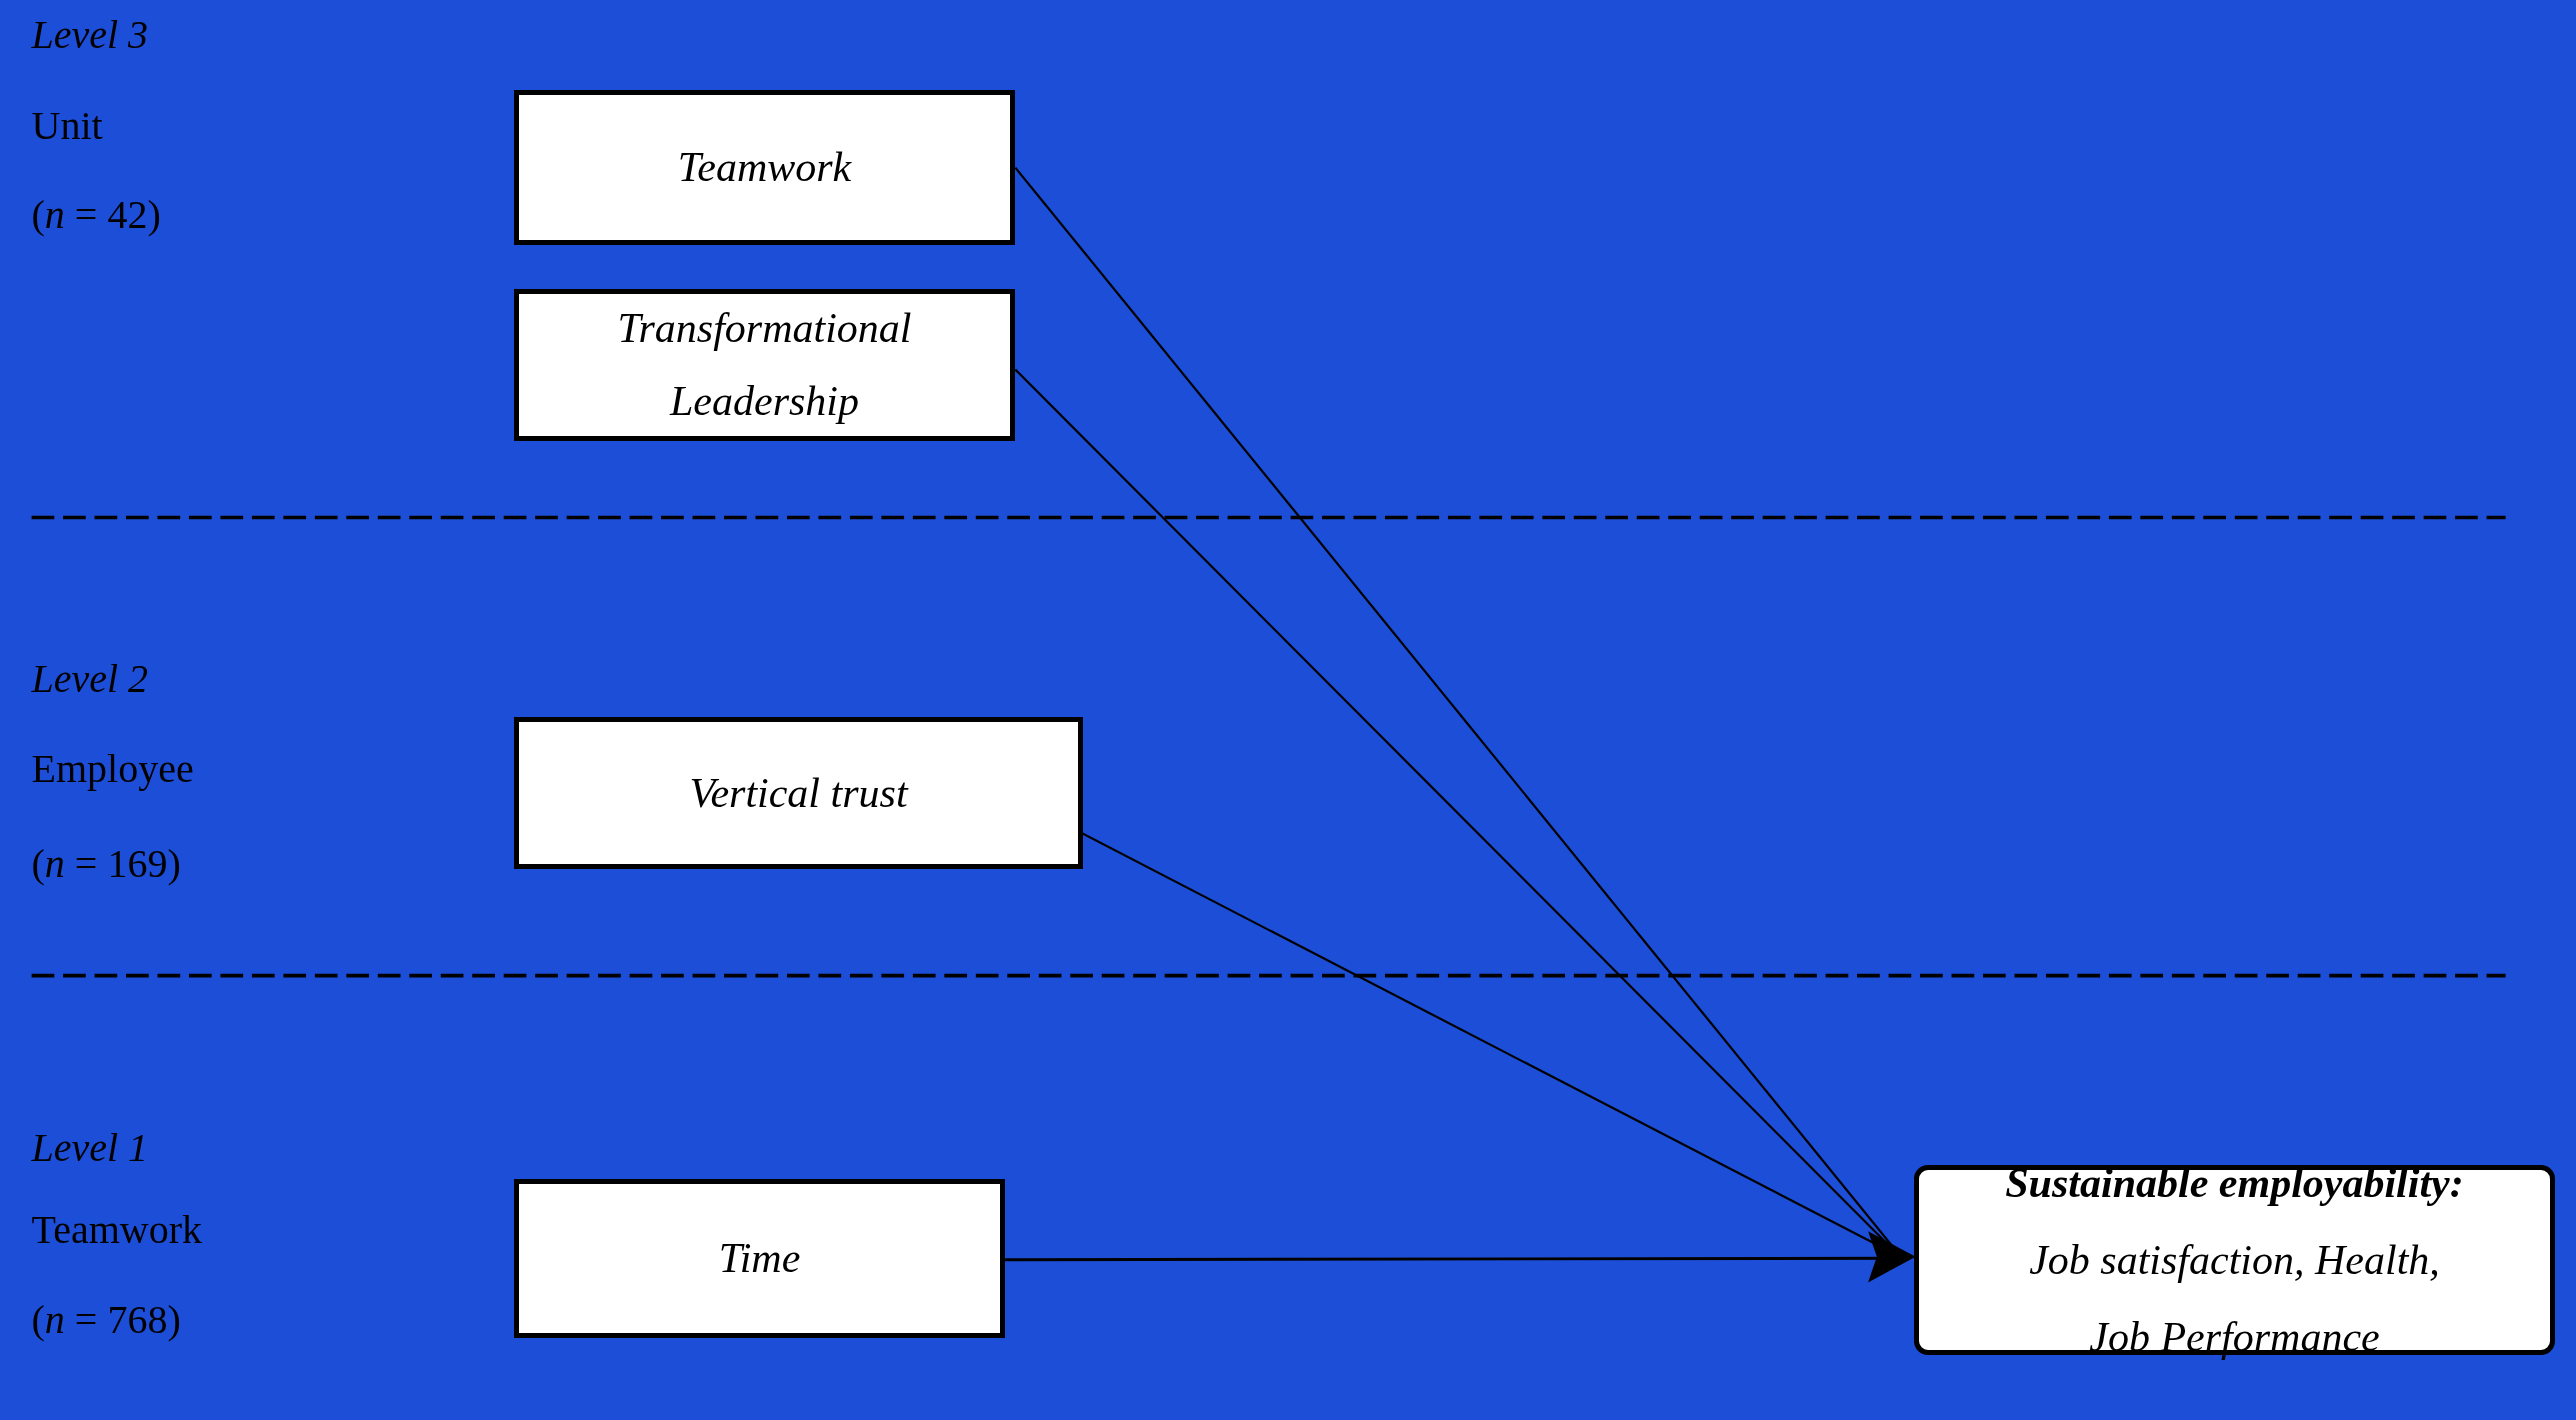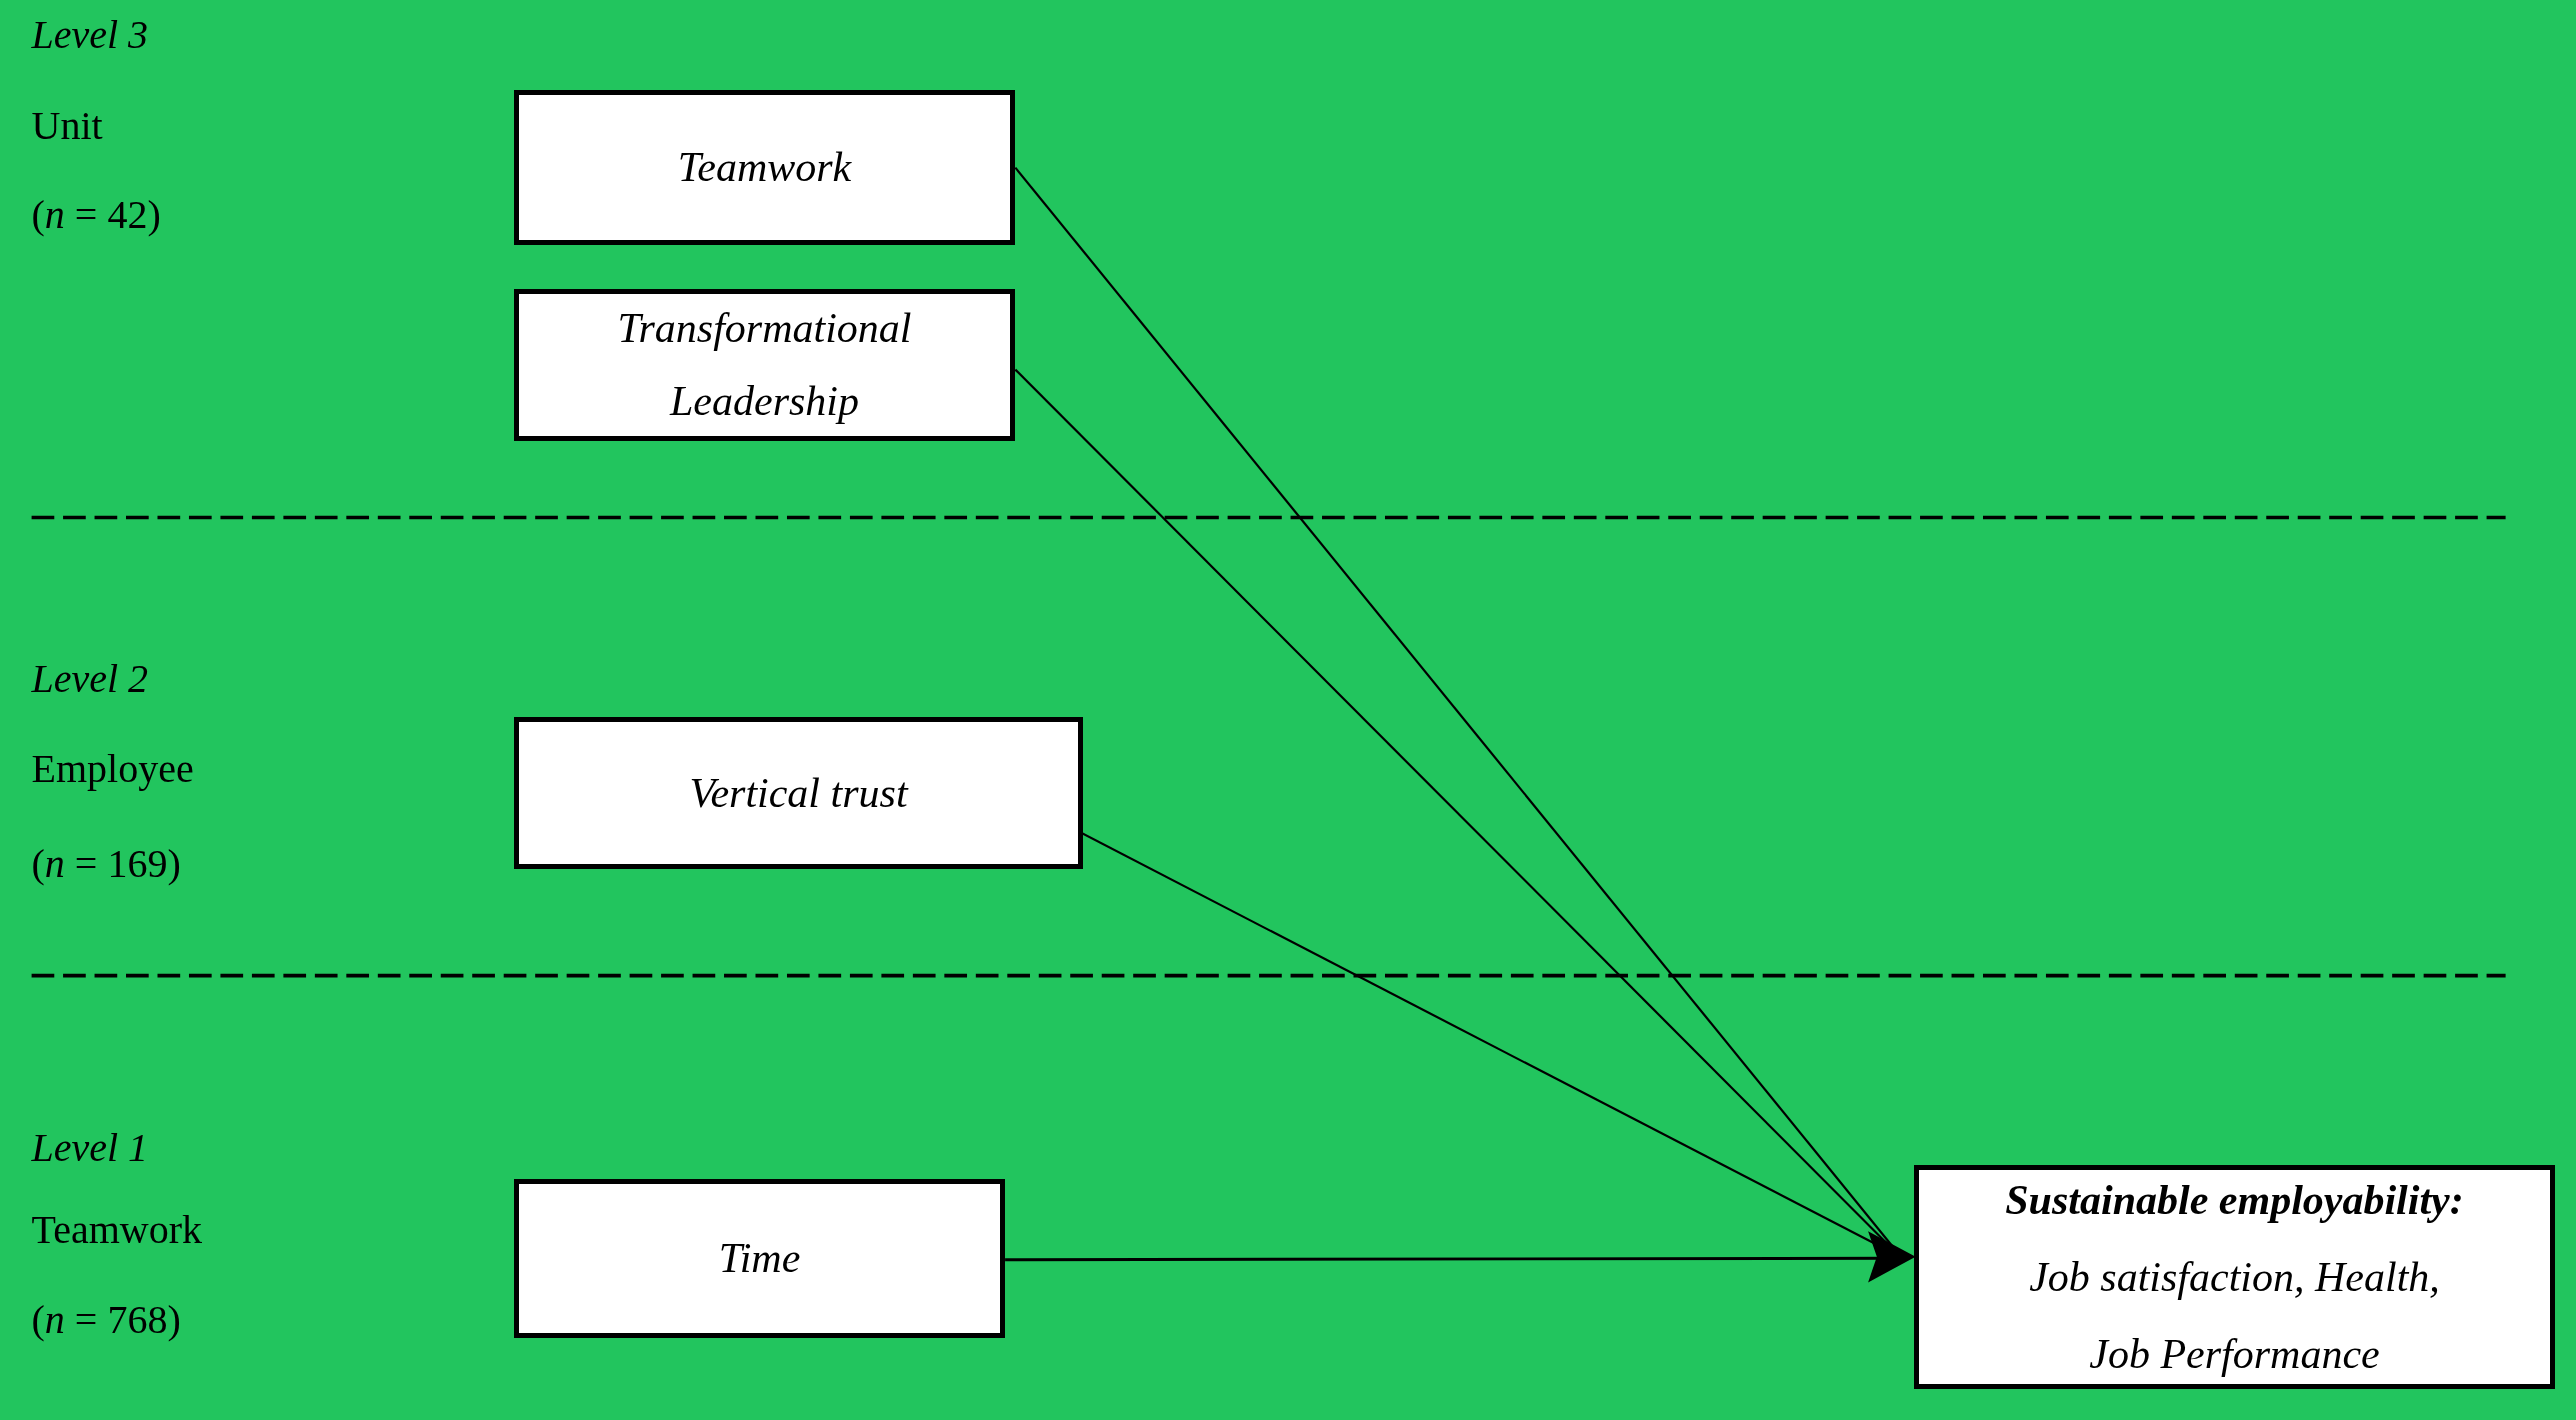--- a/index.html
+++ b/index.html
@@ -4,21 +4,21 @@
 <style>
   html, body {
     margin: 0;
     padding: 0;
     background: #ffffff;
   }
   #canvas {
     position: relative;
     width: 2576px;
     height: 1420px;
-    background: #22c55e;
+    background: #1d4ed8;
     font-family: "Liberation Serif", serif;
     color: #000000;
     overflow: hidden;
   }
   #connector-layer {
     position: absolute;
     left: 0;
     top: 0;
     width: 2576px;
     height: 1420px;
@@ -44,21 +44,21 @@
     text-align: center;
     font-size: 42px;
     line-height: 73px;
     white-space: nowrap;
     font-style: italic;
   }
   #teamwork-box     { left: 514px;  top: 90px;  width: 501px; height: 155px; }
   #transformational-box { left: 514px; top: 289px; width: 501px; height: 152px; }
   #vertical-trust-box { left: 514px; top: 717px;  width: 569px; height: 152px; }
   #time-box         { left: 514px;  top: 1179px; width: 491px; height: 159px; }
-  #outcome-box      { left: 1914px; top: 1165px; width: 641px; height: 224px; line-height: 77px; }
+  #outcome-box      { left: 1914px; top: 1165px; width: 641px; height: 190px; line-height: 77px; border-radius: 14px; }
   #outcome-box .outcome-title { font-weight: bold; }
 </style>
 </head>
 <body>
 
 <div id="canvas">
 
   <svg id="connector-layer" viewBox="0 0 3519 1940" xmlns="http://www.w3.org/2000/svg">
     <line x1="43" y1="707" x2="3423" y2="707" stroke="#000000" stroke-width="5" stroke-dasharray="31 12"></line>
     <line x1="43" y1="1333" x2="3423" y2="1333" stroke="#000000" stroke-width="5" stroke-dasharray="31 12"></line>

